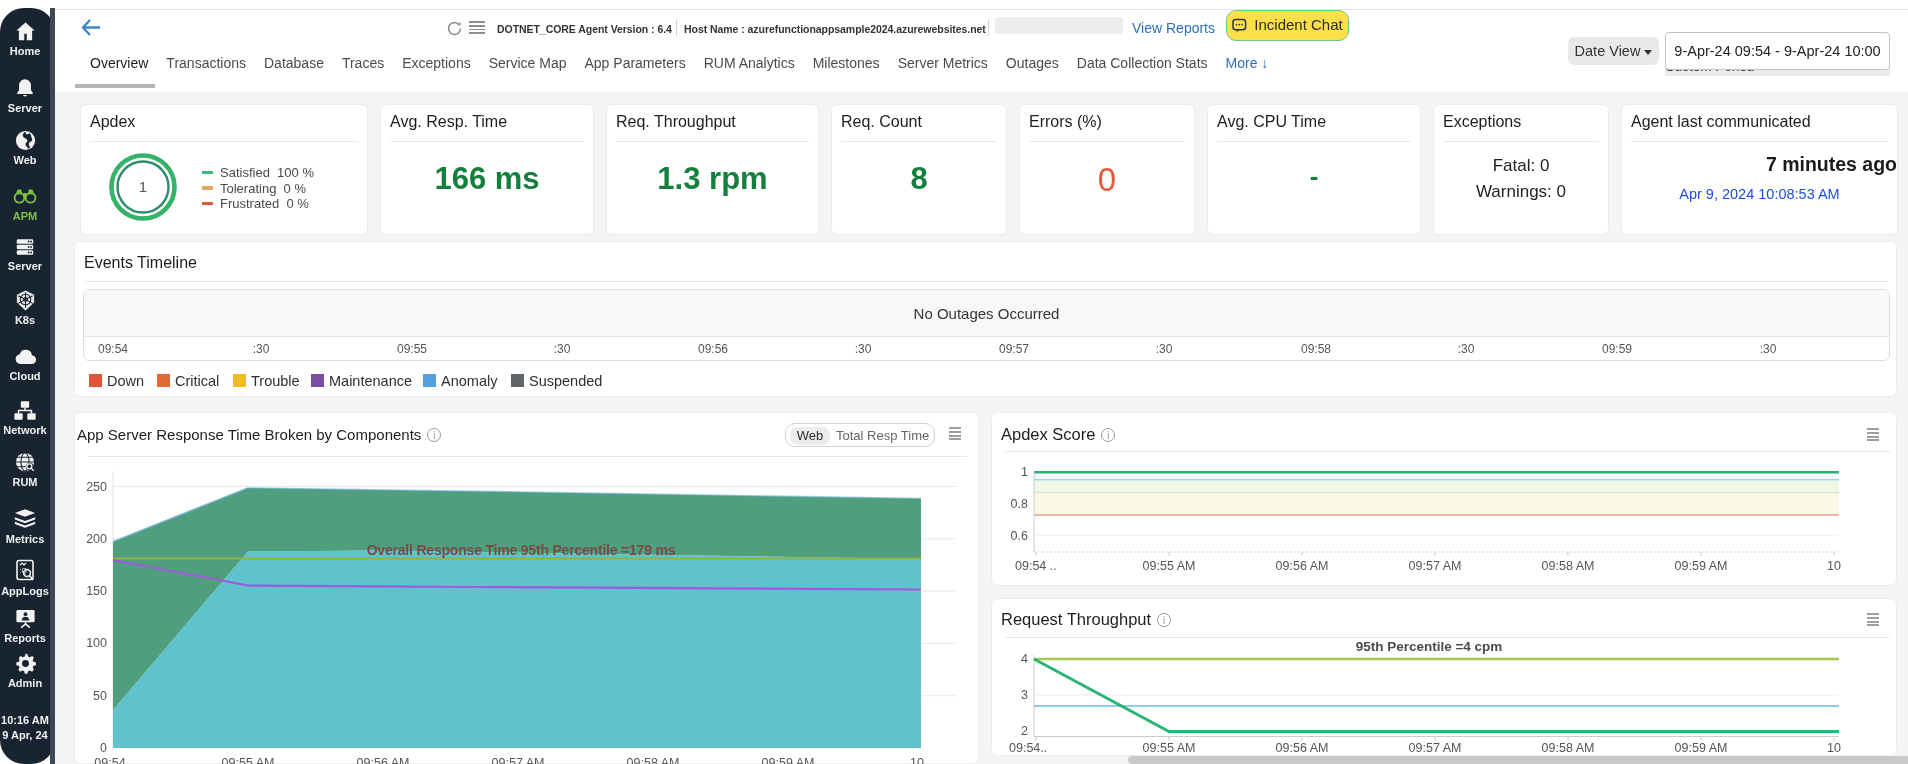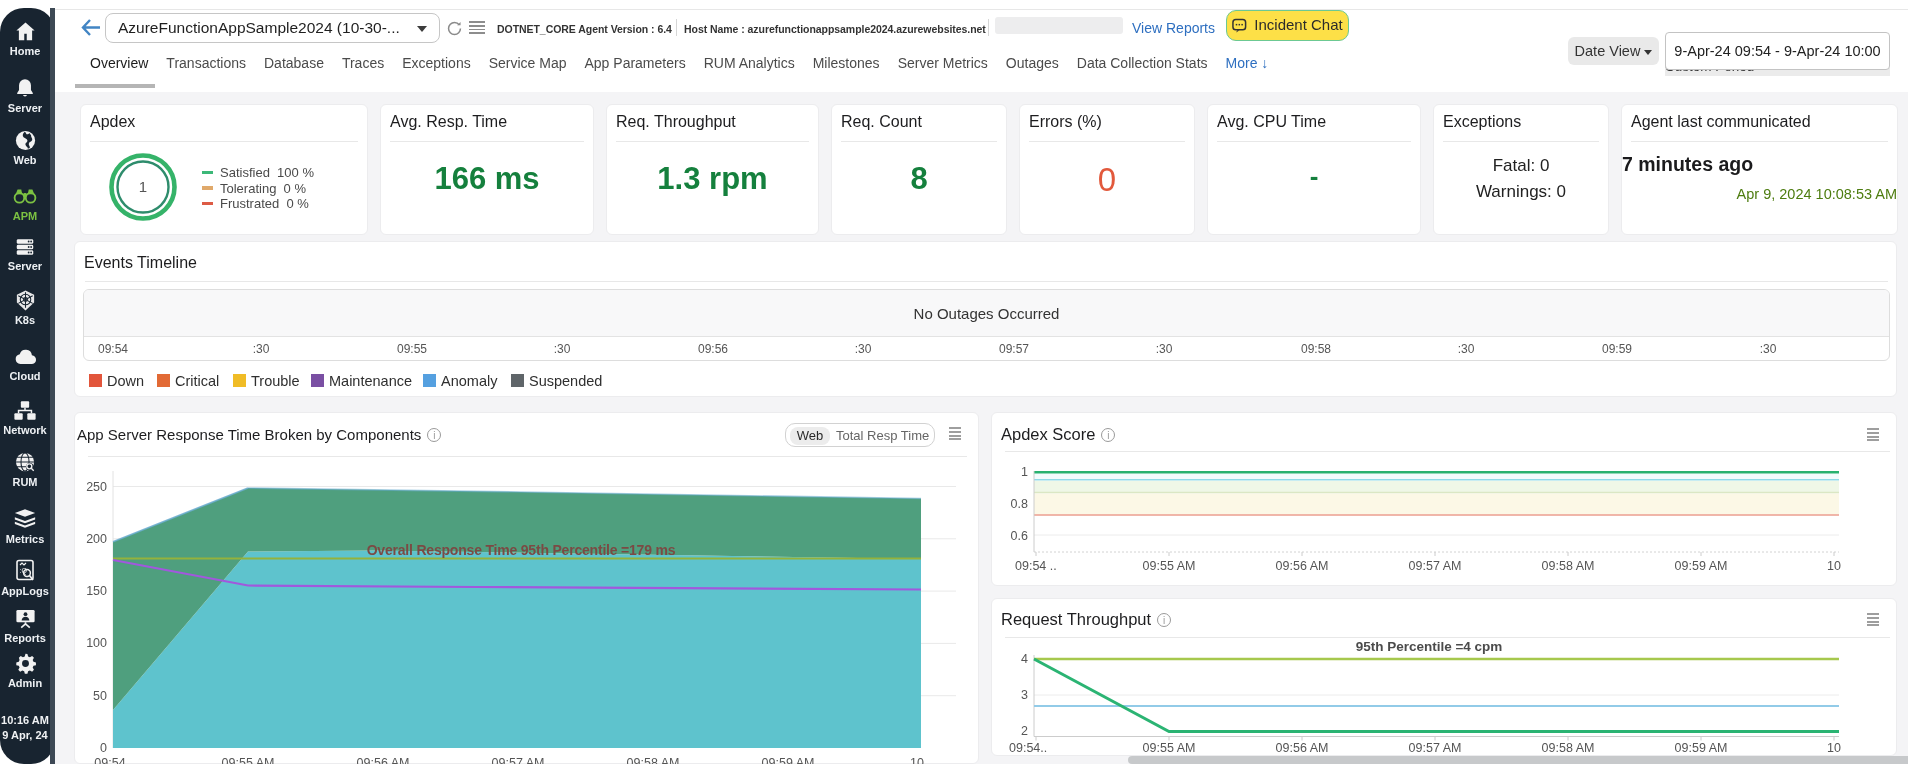--- a/index.html
+++ b/index.html
@@ -182,21 +182,20 @@
           <path fill="#f2f2f2" d="M12 1.8l2 .3.7 2.6 1.9.8 2.3-1.3 1.9 1.9-1.3 2.3.8 1.9 2.6.7v2.7l-2.6.7-.8 1.9 1.3 2.3-1.9 1.9-2.3-1.3-1.9.8-.7 2.6h-2.7l-.7-2.6-1.9-.8-2.3 1.3-1.9-1.9 1.3-2.3-.8-1.9-2.6-.7v-2.7l2.6-.7.8-1.9L5.1 6l1.9-1.9 2.3 1.3 1.9-.8.7-2.6zM12 8.4a3.6 3.6 0 1 0 0 7.2 3.6 3.6 0 0 0 0-7.2z"></path>
         </svg>
       <span class="lbl">Admin</span>
     </div>
     <div id="side-time" style="top:705px">10:16 AM<br>9 Apr, 24</div>
   </div>
   <div id="hdr">
     <svg class="abs" style="left:26px;top:9px" width="20" height="17" viewBox="0 0 20 17">
         <path d="M9 1 2 8.5 9 16M2.5 8.5H19" stroke="#4285c4" stroke-width="2.4" fill="none"></path>
       </svg>
-    <div class="ddbox">AzureFunctionAppSample2024 (10-30-...<span class="caret"></span></div>
     <svg class="abs" style="left:391px;top:10px" width="17" height="17" viewBox="0 0 18 18">
         <path d="M15.3 9A6.3 6.3 0 1 1 9 2.7c2.1 0 4 1 5.1 2.5" stroke="#8a8a8a" stroke-width="1.6" fill="none"></path>
         <path d="M15.4 2v3.6h-3.6z" fill="#8a8a8a"></path>
       </svg>
     <div class="abs" style="left:414px;top:11px;width:16px">
         <div style="height:1.8px;background:#8d8d8d;margin-bottom:2px"></div>
         <div style="height:1.8px;background:#8d8d8d;margin-bottom:2px"></div>
         <div style="height:1.8px;background:#8d8d8d;margin-bottom:2px"></div>
         <div style="height:1.8px;background:#8d8d8d"></div>
       </div>
@@ -277,22 +276,22 @@
     <div class="bigval" style="font-size:26px">-</div>
   </div>
   <div class="panel" style="left:1433px;top:104px;width:176px;height:131px">
     <div class="card-title">Exceptions</div>
       <div class="card-hr"></div>
     <div class="abs" style="left:0;right:0;top:48px;text-align:center;font-size:17px;color:#222;line-height:26px">Fatal: 0<br>Warnings: 0</div>
   </div>
   <div class="panel" style="left:1621px;top:104px;width:277px;height:131px">
     <div class="card-title">Agent last communicated</div>
       <div class="card-hr"></div>
-    <div class="abs" style="left:0;right:0;top:48px;text-align:left;font-size:19.5px;font-weight:700;color:#1b1b1d">7 minutes ago</div>
-    <div class="abs" style="left:0;right:0;top:81px;text-align:right;font-size:14.5px;color:#4d7c0f">Apr 9, 2024 10:08:53 AM</div>
+    <div class="abs" style="left:0;right:0;top:48px;text-align:right;font-size:19.5px;font-weight:700;color:#1b1b1d">7 minutes ago</div>
+    <div class="abs" style="left:0;right:0;top:81px;text-align:center;font-size:14.5px;color:#1d4ed8">Apr 9, 2024 10:08:53 AM</div>
   </div>
 
   <div class="panel" id="events" style="left:74px;top:241px;width:1823px;height:156px">
     <div class="ptitle abs" style="left:9px;top:12px;font-size:16px">Events Timeline</div>
     <div class="abs" style="left:10px;right:8px;top:39px;height:1px;background:#e8e8e8"></div>
     <div class="abs" style="left:8px;top:47px;width:1807px;height:72px;border:1px solid #ddd;border-radius:6px;overflow:hidden">
         <div class="abs" style="left:0;right:0;top:0;height:47px;background:#f8f8f9"></div>
       <div class="abs" style="left:0;right:0;top:15px;text-align:center;font-size:15px;color:#333">No Outages Occurred</div>
       <div class="abs" style="left:0;right:0;top:46px;height:1px;background:#e3e3e3"></div>
     </div>

